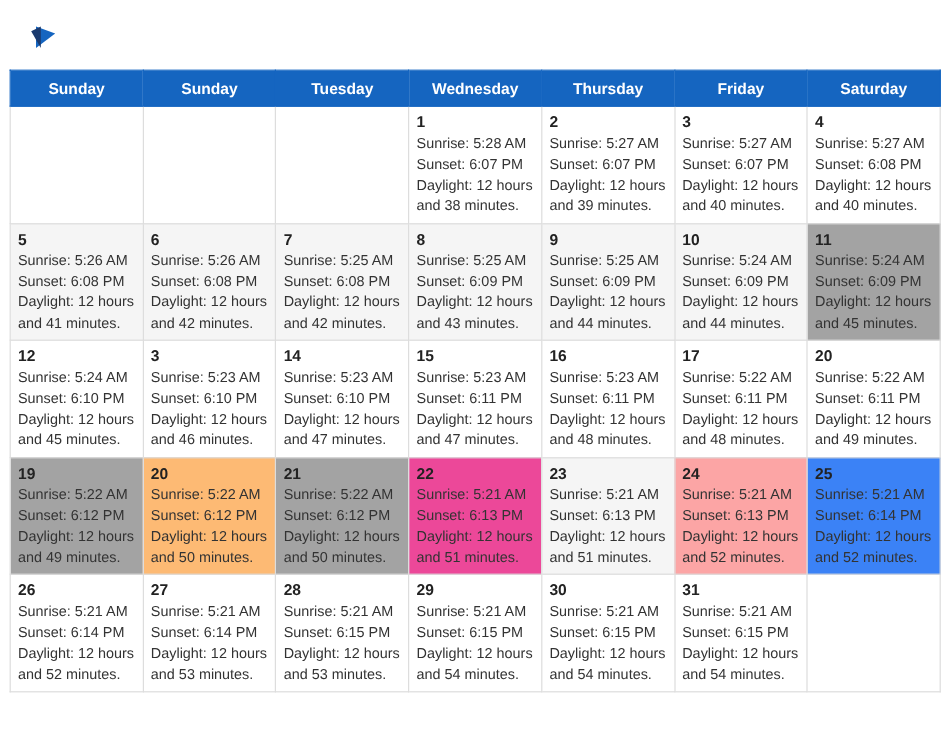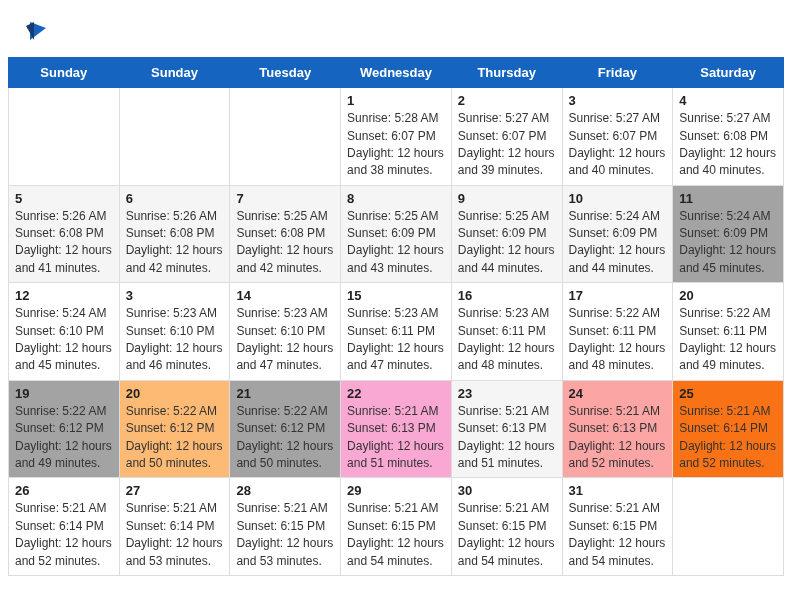--- a/index.html
+++ b/index.html
@@ -206,33 +206,33 @@
             <div class="day-info">Sunrise: 5:22 AM<br>Sunset: 6:12 PM<br>Daylight: 12 hours and 49 minutes.</div>
           </td>
           <td style="background: #fdba74;">
             <span class="day-number">20</span>
             <div class="day-info">Sunrise: 5:22 AM<br>Sunset: 6:12 PM<br>Daylight: 12 hours and 50 minutes.</div>
           </td>
           <td style="background: #a3a3a3;">
             <span class="day-number">21</span>
             <div class="day-info">Sunrise: 5:22 AM<br>Sunset: 6:12 PM<br>Daylight: 12 hours and 50 minutes.</div>
           </td>
-          <td style="background: #f9a8d4;">
+          <td style="background: #ec4899;">
             <span class="day-number">22</span>
             <div class="day-info">Sunrise: 5:21 AM<br>Sunset: 6:13 PM<br>Daylight: 12 hours and 51 minutes.</div>
           </td>
           <td style="background: rgb(245, 245, 245); margin-left: 22px;">
             <span class="day-number">23</span>
             <div class="day-info">Sunrise: 5:21 AM<br>Sunset: 6:13 PM<br>Daylight: 12 hours and 51 minutes.</div>
           </td>
           <td style="background: #fca5a5;">
             <span class="day-number">24</span>
             <div class="day-info">Sunrise: 5:21 AM<br>Sunset: 6:13 PM<br>Daylight: 12 hours and 52 minutes.</div>
           </td>
-          <td style="background: #f97316;">
+          <td style="background: #3b82f6;">
             <span class="day-number">25</span>
             <div class="day-info">Sunrise: 5:21 AM<br>Sunset: 6:14 PM<br>Daylight: 12 hours and 52 minutes.</div>
           </td>
         </tr>
         <tr>
           <td>
             <span class="day-number">26</span>
             <div class="day-info">Sunrise: 5:21 AM<br>Sunset: 6:14 PM<br>Daylight: 12 hours and 52 minutes.</div>
           </td>
           <td>

